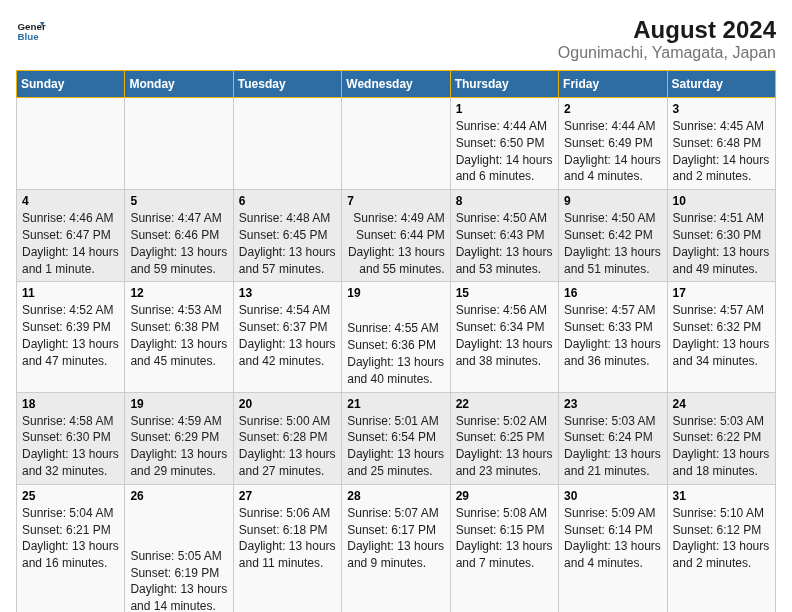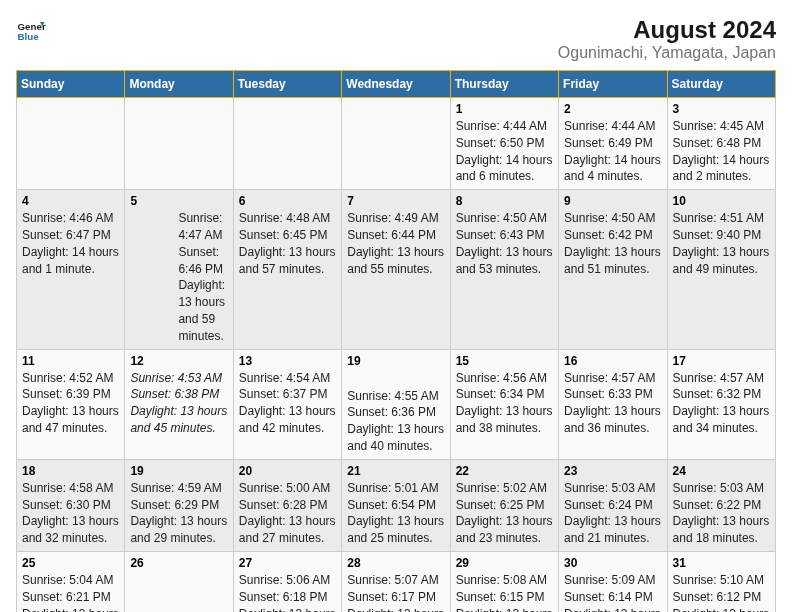--- a/index.html
+++ b/index.html
@@ -139,35 +139,35 @@
       <tr>
         <td>
           <span class="day-num">4</span>
           <div class="day-info" style="white-space: pre-line;">Sunrise: 4:46 AM
 Sunset: 6:47 PM
 Daylight: 14 hours
 and 1 minute.</div>
         </td>
         <td>
           <span class="day-num">5</span>
-          <div class="day-info" style="white-space: pre-line; margin-left: 48px;">Sunrise: 4:47 AM
+          <div class="day-info" style="white-space: pre-line;">Sunrise: 4:47 AM
 Sunset: 6:46 PM
 Daylight: 13 hours
 and 59 minutes.</div>
         </td>
         <td>
           <span class="day-num">6</span>
           <div class="day-info" style="white-space: pre-line;">Sunrise: 4:48 AM
 Sunset: 6:45 PM
 Daylight: 13 hours
 and 57 minutes.</div>
         </td>
         <td>
           <span class="day-num">7</span>
-          <div class="day-info" style="white-space: pre-line;">Sunrise: 4:49 AM
+          <div class="day-info" style="white-space: pre-line; text-align: right;">Sunrise: 4:49 AM
 Sunset: 6:44 PM
 Daylight: 13 hours
 and 55 minutes.</div>
         </td>
         <td>
           <span class="day-num">8</span>
           <div class="day-info" style="white-space: pre-line;">Sunrise: 4:50 AM
 Sunset: 6:43 PM
 Daylight: 13 hours
 and 53 minutes.</div>
@@ -175,36 +175,36 @@
         <td>
           <span class="day-num">9</span>
           <div class="day-info" style="white-space: pre-line;">Sunrise: 4:50 AM
 Sunset: 6:42 PM
 Daylight: 13 hours
 and 51 minutes.</div>
         </td>
         <td>
           <span class="day-num">10</span>
           <div class="day-info" style="white-space: pre-line;">Sunrise: 4:51 AM
-Sunset: 9:40 PM
+Sunset: 6:30 PM
 Daylight: 13 hours
 and 49 minutes.</div>
         </td>
       </tr>
       <tr>
         <td>
           <span class="day-num">11</span>
           <div class="day-info" style="white-space: pre-line;">Sunrise: 4:52 AM
 Sunset: 6:39 PM
 Daylight: 13 hours
 and 47 minutes.</div>
         </td>
         <td>
           <span class="day-num">12</span>
-          <div class="day-info" style="white-space: pre-line; font-style: italic;">Sunrise: 4:53 AM
+          <div class="day-info" style="white-space: pre-line;">Sunrise: 4:53 AM
 Sunset: 6:38 PM
 Daylight: 13 hours
 and 45 minutes.</div>
         </td>
         <td>
           <span class="day-num">13</span>
           <div class="day-info" style="white-space: pre-line;">Sunrise: 4:54 AM
 Sunset: 6:37 PM
 Daylight: 13 hours
 and 42 minutes.</div>

